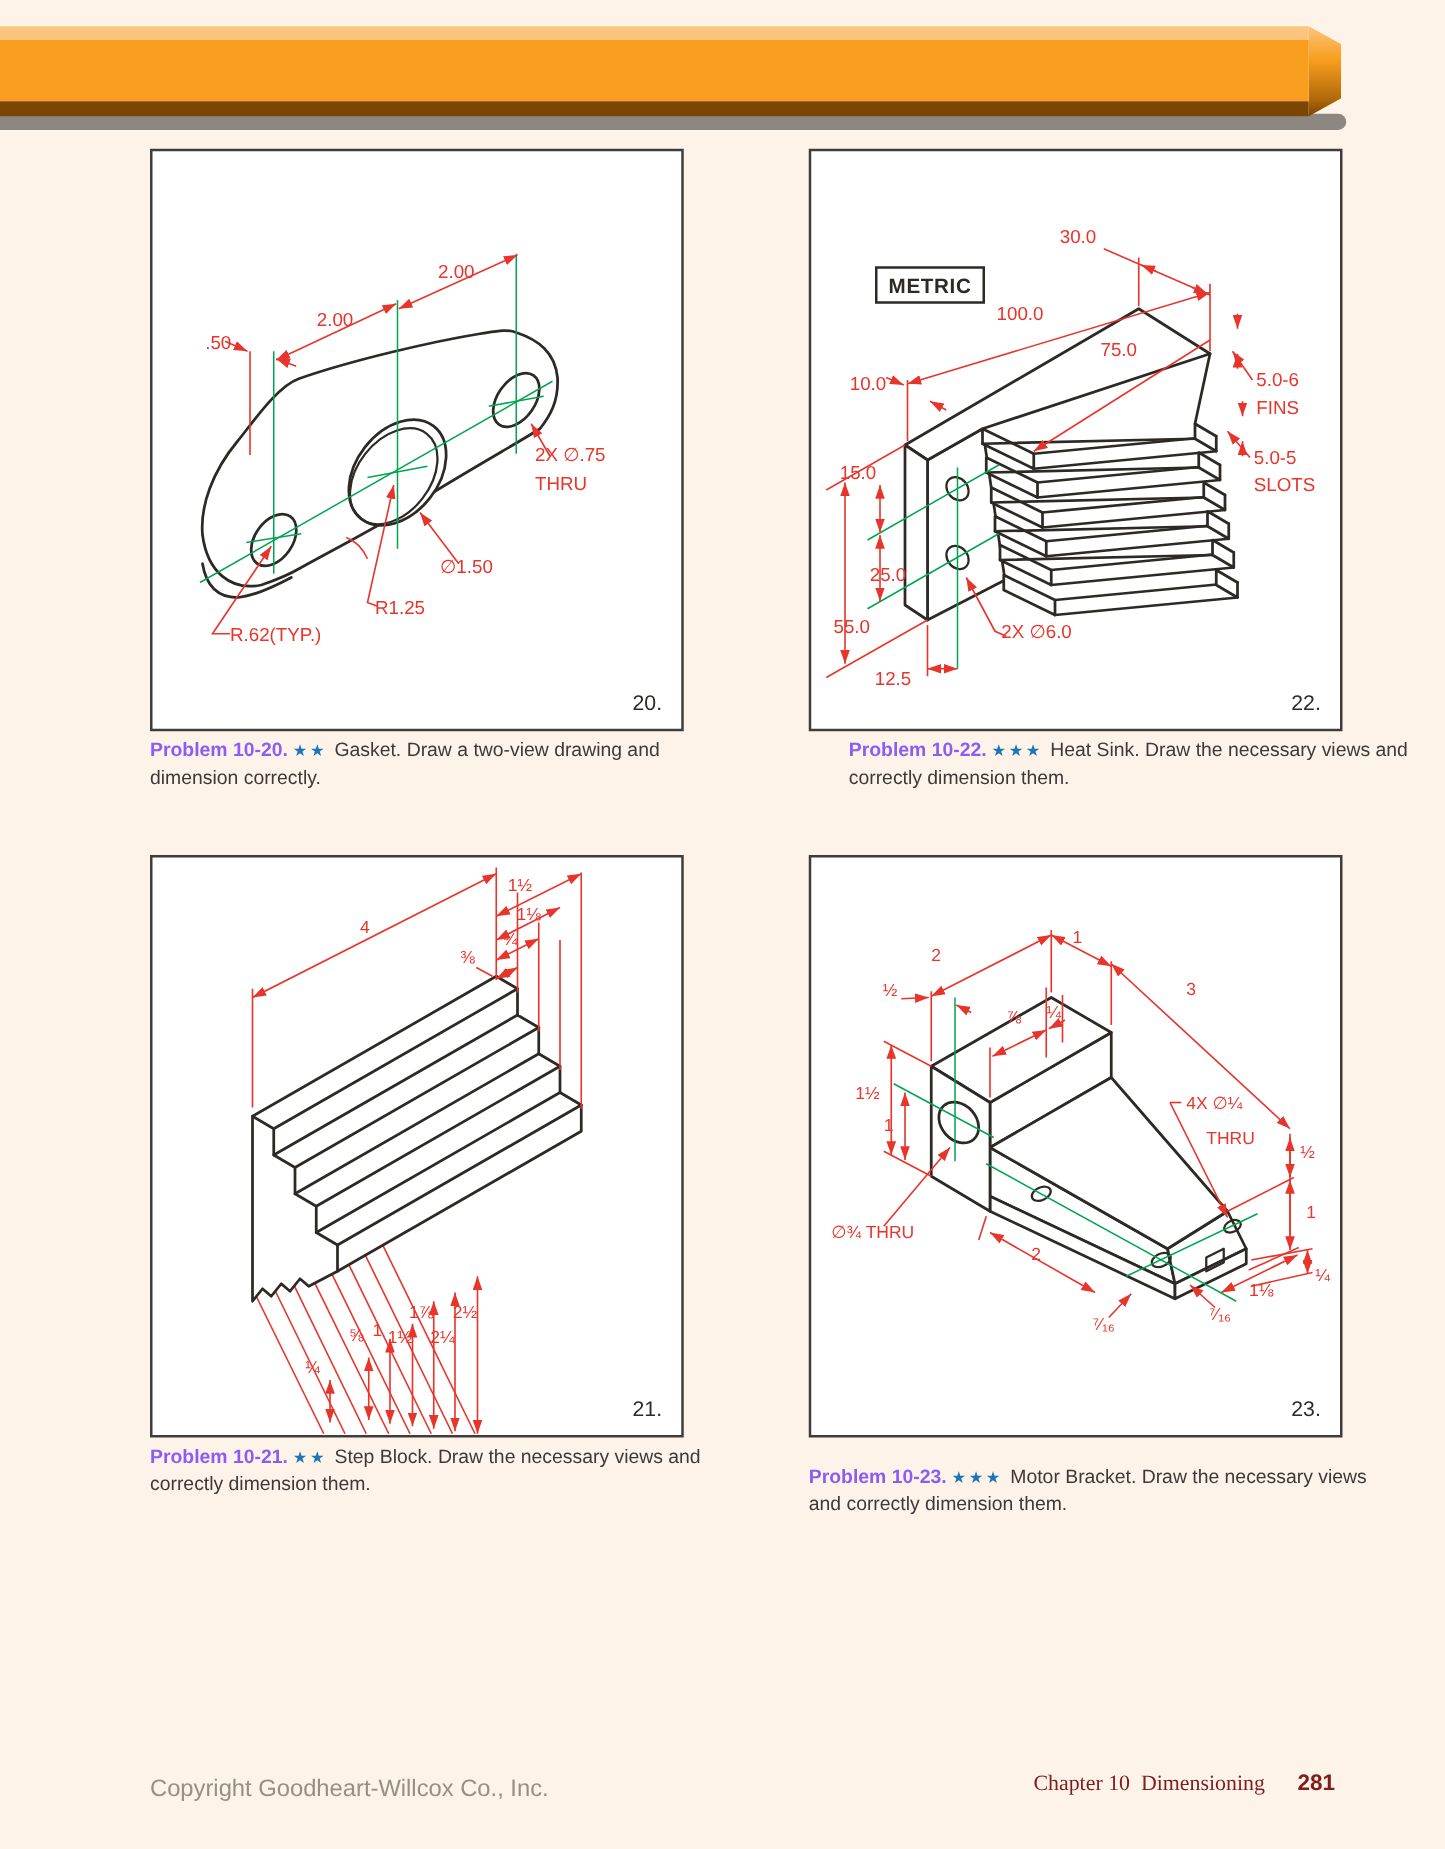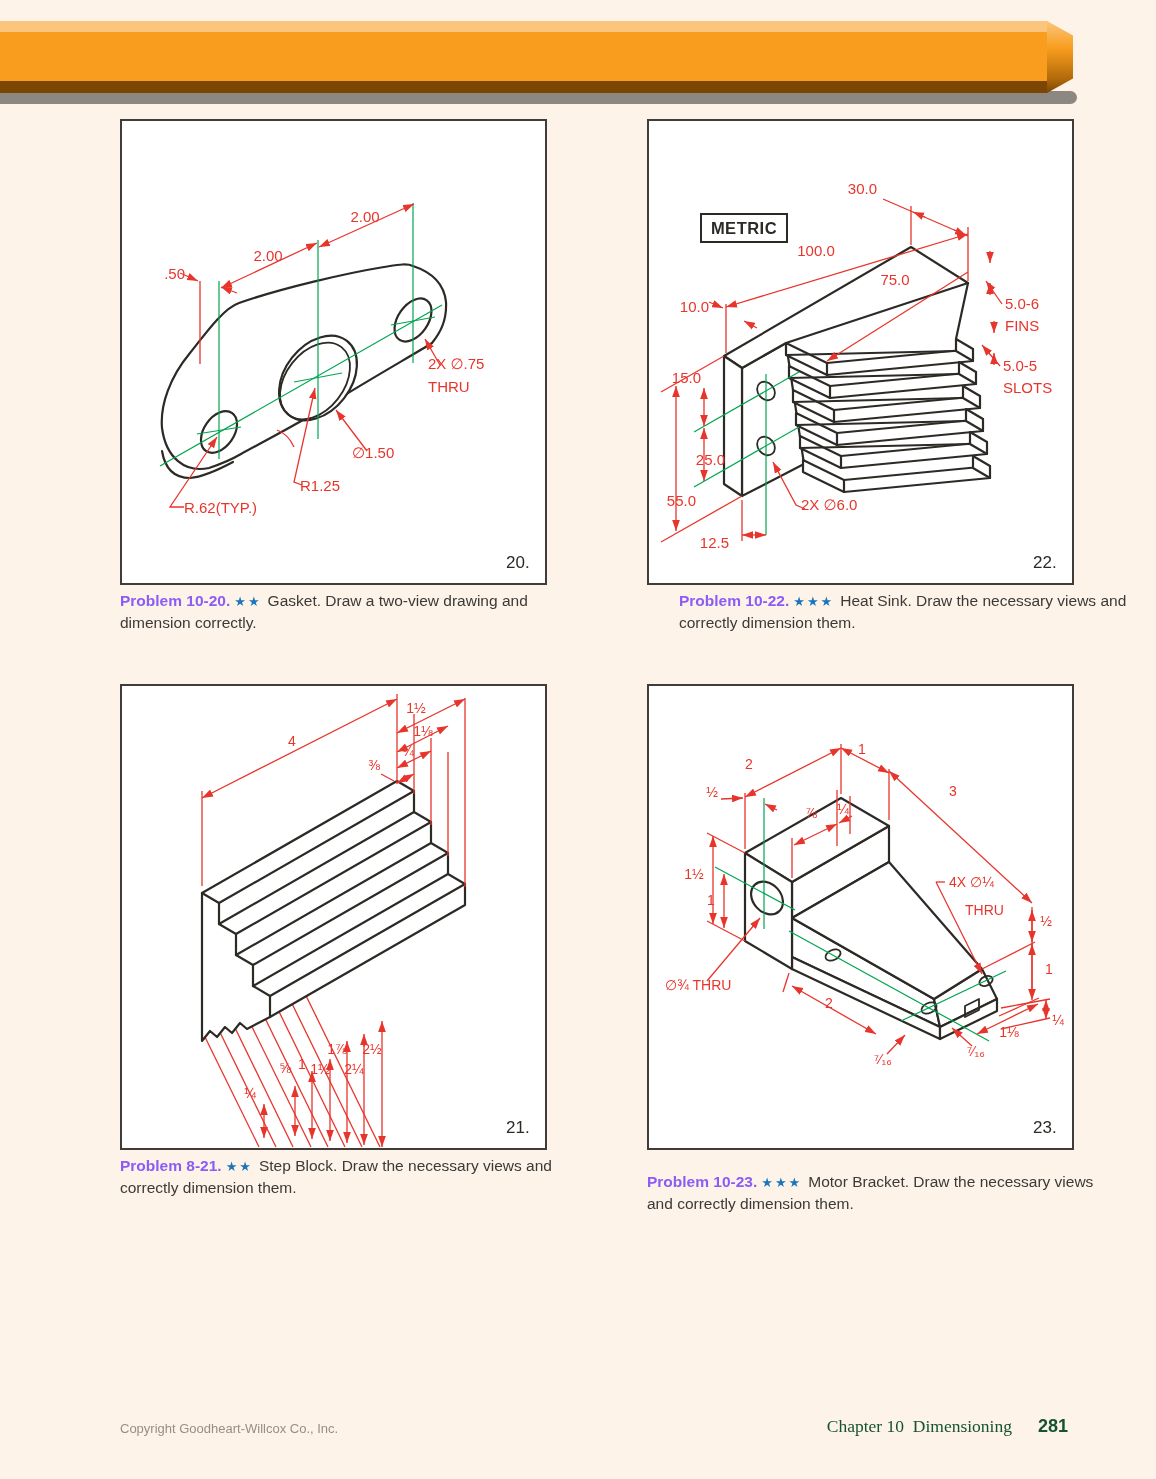--- a/index.html
+++ b/index.html
@@ -18,22 +18,22 @@
   .panel{width:427px;height:466px;background:#ffffff;border:2px solid #3f3c39;box-sizing:border-box;}
   .p20{left:120px;top:119px;} .p22{left:647px;top:119px;}
   .p21{left:120px;top:684px;} .p23{left:647px;top:684px;}
   
   .caption{width:462px;font-size:15.5px;line-height:1.45;color:#3b3a38;}
   .cap20{left:120px;top:590px;} .cap22{left:647px;top:590px;margin-left:32px;}
   .cap21{left:120px;top:1155px;} .cap23{left:647px;top:1155px;margin-top:16px;}
   .cap-label{color:#8b5cf6;font-weight:bold;}
   .cap-stars{color:#1b75bb;font-size:13px;letter-spacing:2px;margin:0 6px 0 4px;}
   
-  .copyright{left:120px;top:1421px;font-size:13px;color:#978f86;}
-  .chapterline{right:88px;top:1416px;font-family:"Liberation Serif",serif;font-size:17.5px;color:#14532d;}
+  .copyright{left:120px;top:1421px;font-size:19px;color:#978f86;}
+  .chapterline{right:88px;top:1416px;font-family:"Liberation Serif",serif;font-size:17.5px;color:#7f1d1d;}
   .pagenum{font-family:"Liberation Sans",sans-serif;font-weight:bold;font-size:18px;margin-left:26px;}
   
   svg{display:block;}
   .k  {stroke:#2d2a26;stroke-width:2.2;fill:none;stroke-linejoin:round;stroke-linecap:round;}
   .kf {stroke:#2d2a26;stroke-width:2.2;fill:#ffffff;stroke-linejoin:round;}
   .k1 {stroke:#2d2a26;stroke-width:1.8;fill:none;stroke-linejoin:round;}
   .r  {stroke:#e8352c;stroke-width:1.3;fill:none;}
   .g  {stroke:#00a550;stroke-width:1.2;fill:none;}
   .rt {fill:#e8352c;font-size:15px;}
   .rts{fill:#e8352c;font-size:14px;}
@@ -352,21 +352,21 @@
 </svg>
 </div>
 
 <div class="abs caption cap20">
   <span class="cap-label">Problem 10-20.</span><span class="cap-stars">★★</span><span class="cap-text">Gasket. Draw a two-view drawing and dimension correctly.</span>
 </div>
 <div class="abs caption cap22">
   <span class="cap-label">Problem 10-22.</span><span class="cap-stars">★★★</span><span class="cap-text">Heat Sink. Draw the necessary views and correctly dimension them.</span>
 </div>
 <div class="abs caption cap21">
-  <span class="cap-label">Problem 8-21.</span><span class="cap-stars">★★</span><span class="cap-text">Step Block. Draw the necessary views and correctly dimension them.</span>
+  <span class="cap-label">Problem 10-21.</span><span class="cap-stars">★★</span><span class="cap-text">Step Block. Draw the necessary views and correctly dimension them.</span>
 </div>
 <div class="abs caption cap23">
   <span class="cap-label">Problem 10-23.</span><span class="cap-stars">★★★</span><span class="cap-text">Motor Bracket. Draw the necessary views and correctly dimension them.</span>
 </div>
 
 <div class="abs copyright">Copyright Goodheart-Willcox Co., Inc.</div>
 <div class="abs chapterline">
   <span>Chapter 10</span>&nbsp;&nbsp;<span>Dimensioning</span><span class="pagenum">281</span>
 </div>
 

